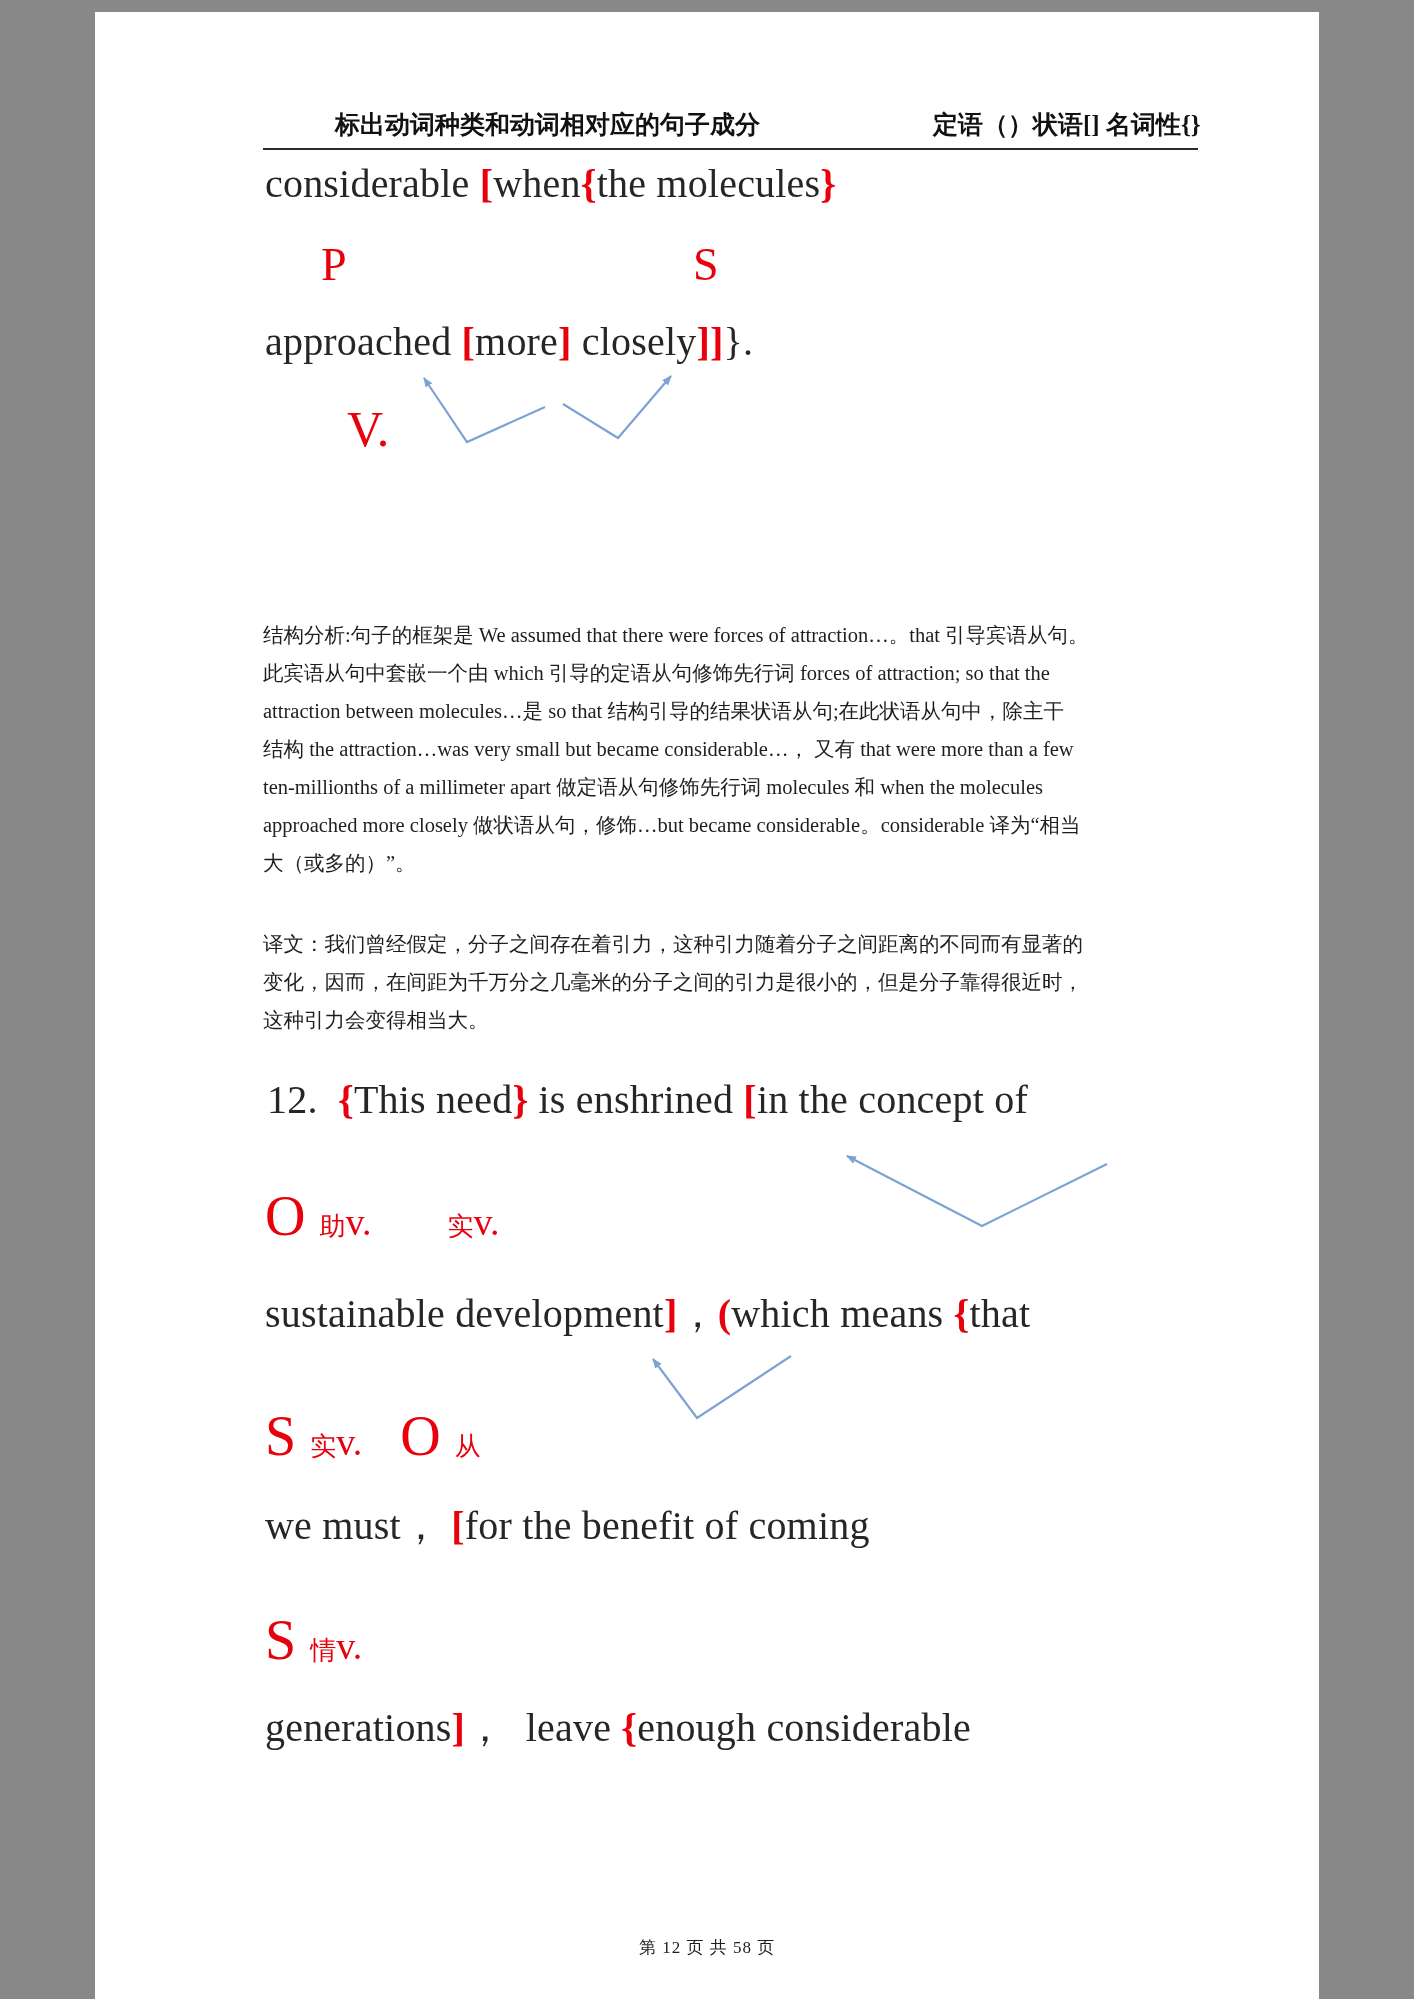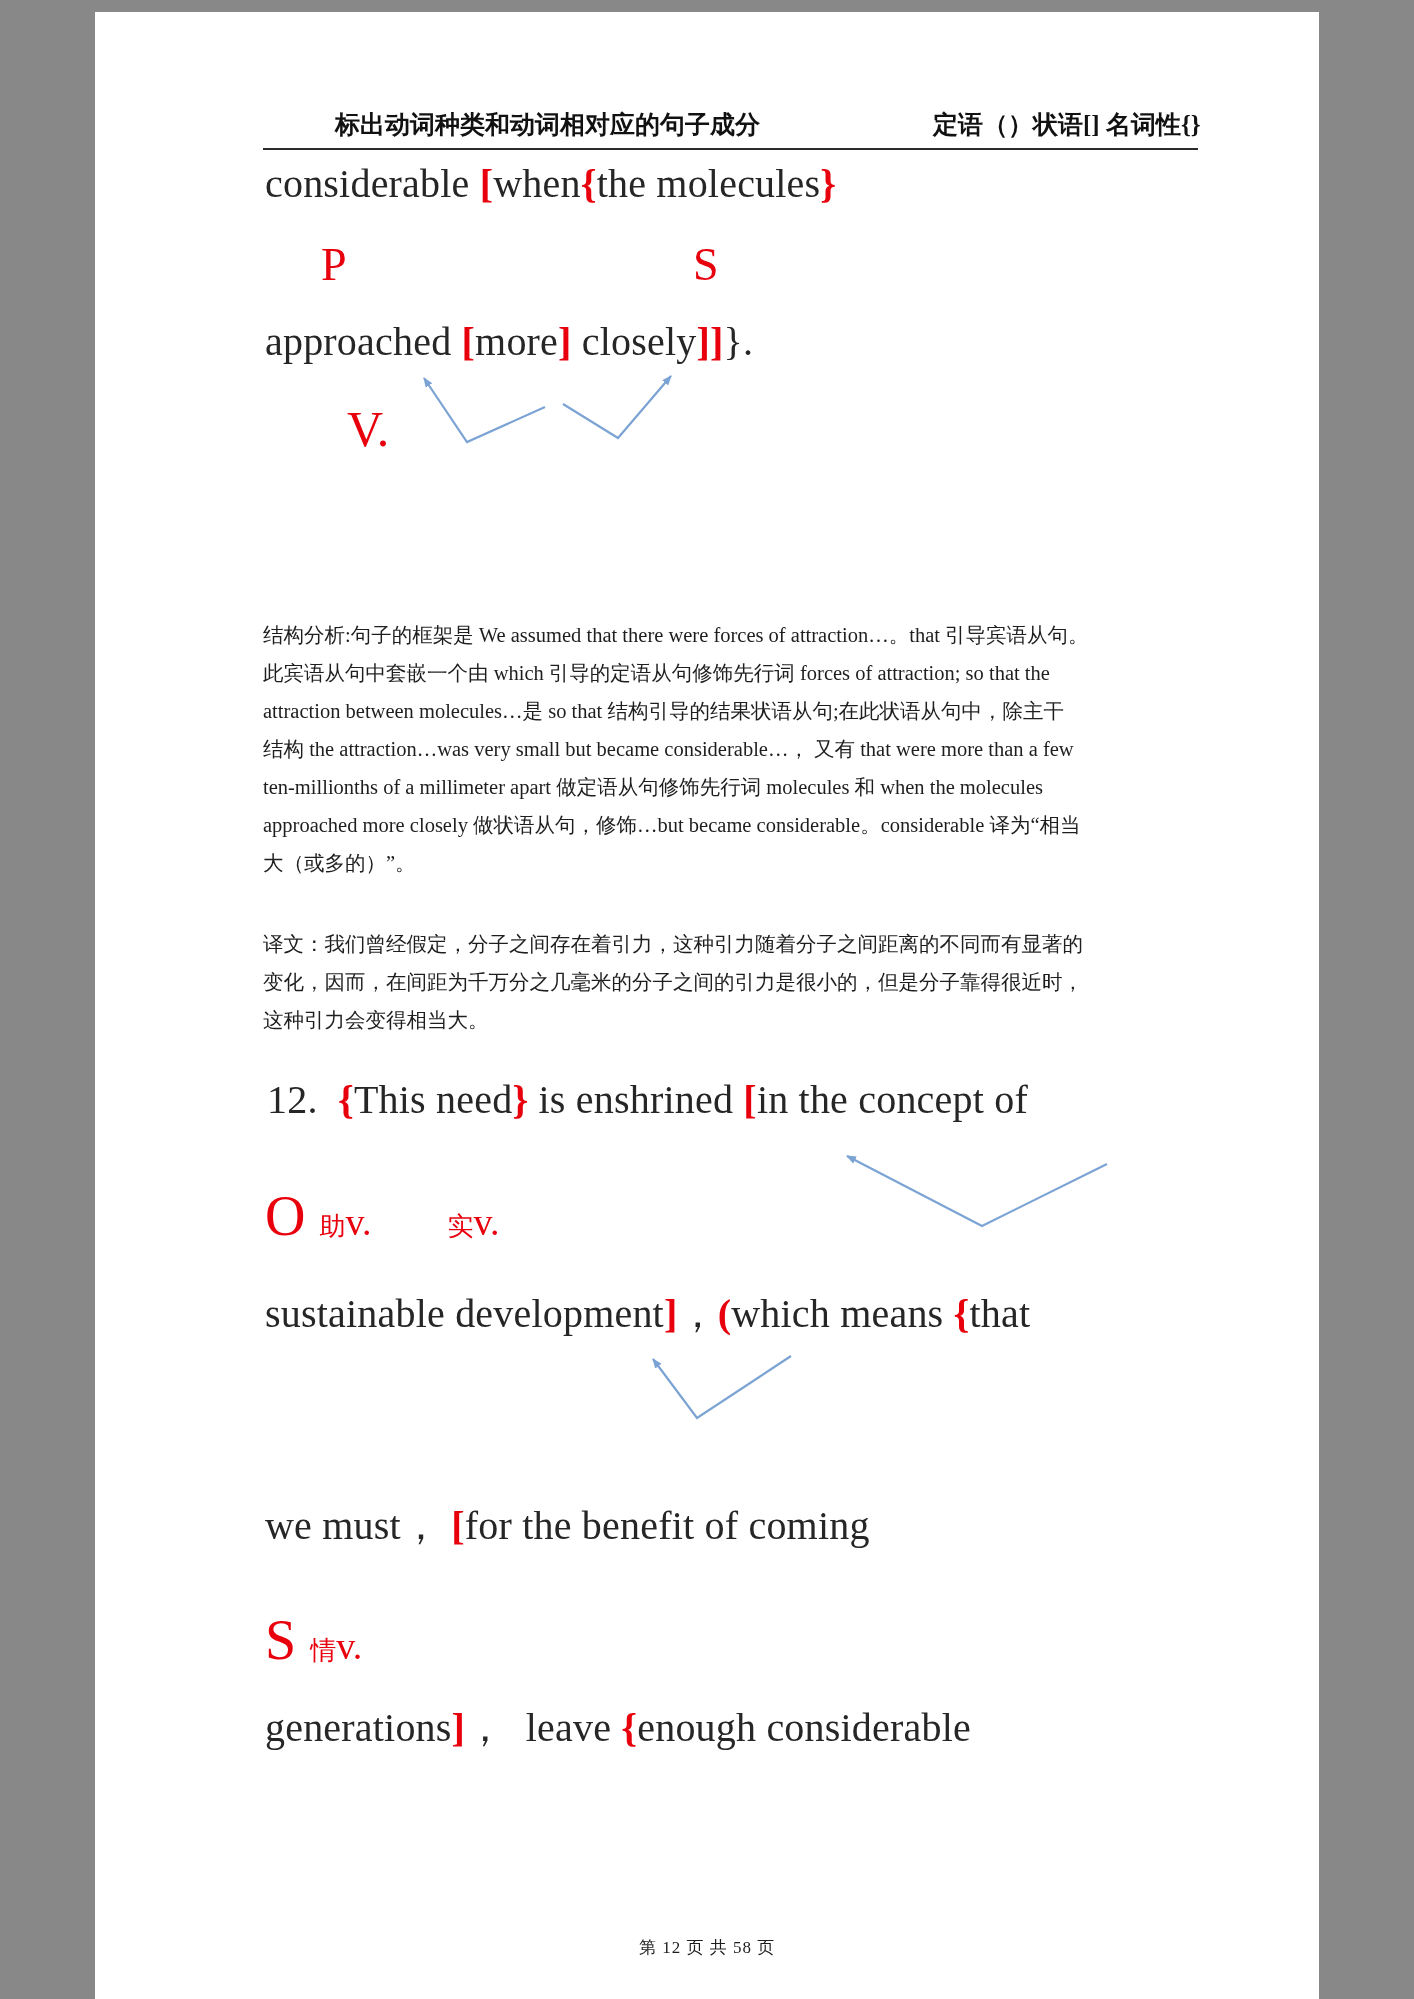--- a/index.html
+++ b/index.html
@@ -60,20 +60,21 @@
   <div class="abs para" style="left:168px;top:604px;width:800px;"><div>结构分析:句子的框架是 We assumed that there were forces of attraction…。that 引导宾语从句。</div><div>此宾语从句中套嵌一个由 which 引导的定语从句修饰先行词 forces of attraction; so that the</div><div>attraction between molecules…是 so that 结构引导的结果状语从句;在此状语从句中，除主干</div><div>结构 the attraction…was very small but became considerable…， 又有 that were more than a few</div><div>ten-millionths of a millimeter apart 做定语从句修饰先行词 molecules 和 when the molecules</div><div>approached more closely 做状语从句，修饰…but became considerable。considerable 译为“相当</div><div>大（或多的）”。</div></div>
 
   <div class="abs para" style="left:168px;top:914px;width:800px;line-height:37px;"><div>译文：我们曾经假定，分子之间存在着引力，这种引力随着分子之间距离的不同而有显著的</div><div>变化，因而，在间距为千万分之几毫米的分子之间的引力是很小的，但是分子靠得很近时，</div><div>这种引力会变得相当大。</div></div>
 
   <div class="abs bigline" style="left:172px;top:1064px;"><span class="k">12.  </span><span class="r">{</span><span class="k">This need</span><span class="r">}</span><span class="k"> is enshrined </span><span class="r">[</span><span class="k">in the concept of</span></div>
 
   <div class="abs bigline" style="left:170px;top:1274px;"><span class="k">sustainable development</span><span class="r">]</span><span class="k">，</span><span class="r">(</span><span class="k">which means </span><span class="r">{</span><span class="k">that</span></div>
 
   <div class="abs labelrow" style="left:170px;top:1172px;"><span class="big">O </span><span class="sm">助</span><span class="md">v.</span><span class="md">        </span><span class="sm">实</span><span class="md">v.</span></div>
 
+  <div class="abs labelrow" style="left:170px;top:1392px;"><span class="big">S </span><span class="sm">实</span><span class="md">v.</span><span class="md">    </span><span class="big">O </span><span class="sm">从</span></div>
 
   <div class="abs bigline" style="left:170px;top:1486px;"><span class="k">we must， </span><span class="r">[</span><span class="k">for the benefit of coming</span></div>
 
   <div class="abs labelrow" style="left:170px;top:1596px;"><span class="big">S </span><span class="sm">情</span><span class="md">v.</span></div>
 
   <div class="abs bigline" style="left:170px;top:1688px;"><span class="k">generations</span><span class="r">]</span><span class="k">，  </span><span class="k">leave </span><span class="r">{</span><span class="k">enough considerable</span></div>
 
   <div class="abs footer" style="left:0;top:1924px;">第 12 页 共 58 页</div>
 
   <svg id="arrows" width="1414" height="1999" viewBox="0 0 1414 1999">

